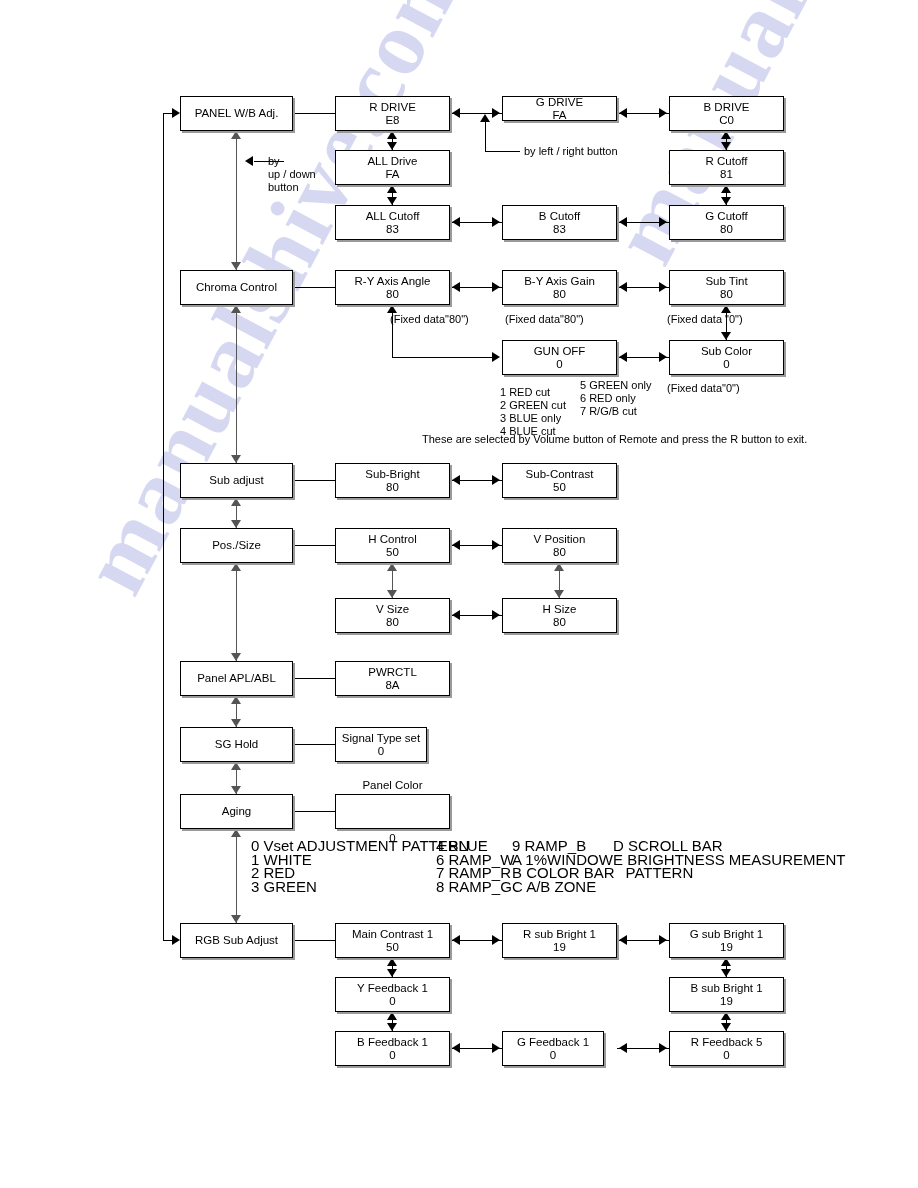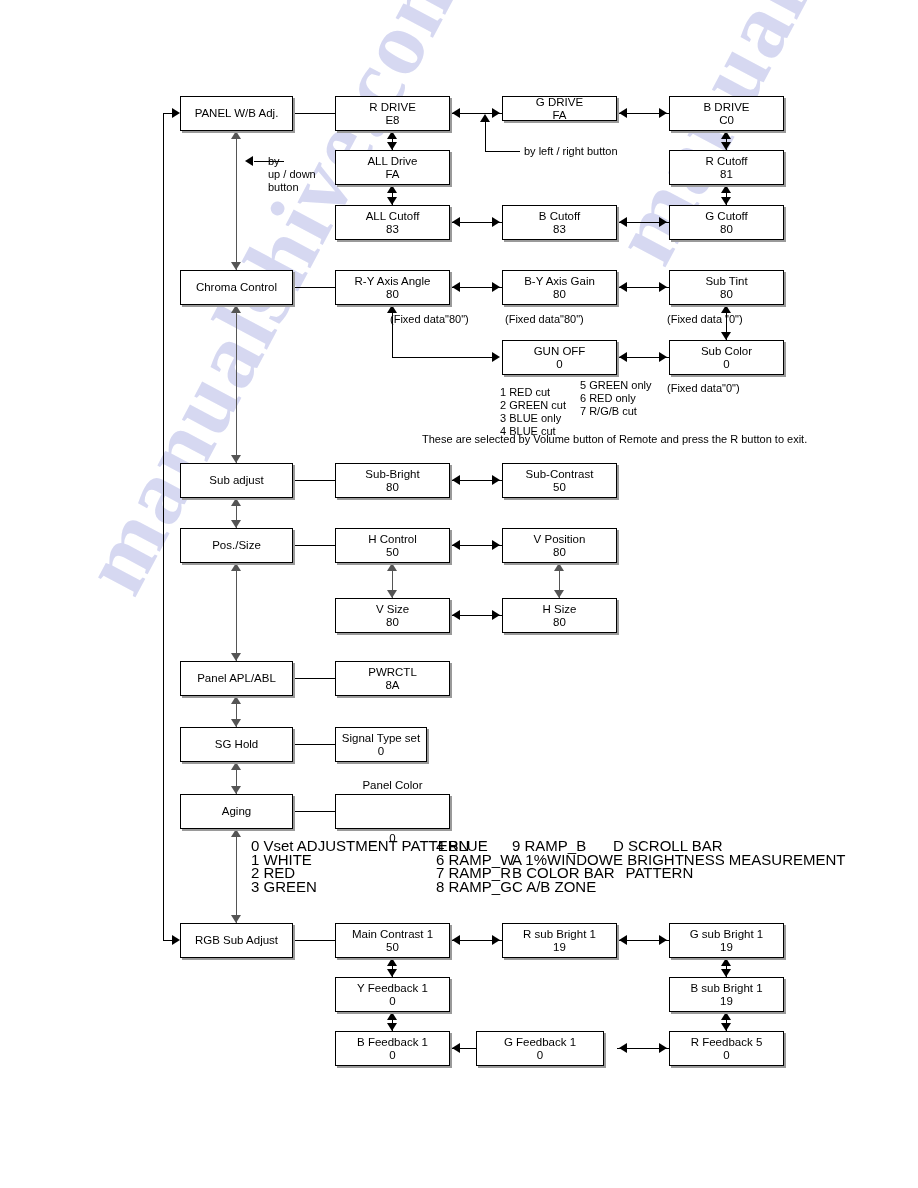--- a/index.html
+++ b/index.html
@@ -339,21 +339,21 @@
     <span class="bv">0</span>
   </div>
   <div class="box" style="left:669px;top:977px;width:115px;height:35px;">
     <span class="bl">B sub Bright 1</span>
     <span class="bv">19</span>
   </div>
   <div class="box" style="left:335px;top:1031px;width:115px;height:35px;">
     <span class="bl">B Feedback 1</span>
     <span class="bv">0</span>
   </div>
-  <div class="box" style="left:476px;top:1031px;width:128px;height:35px;">
+  <div class="box" style="left:502px;top:1031px;width:102px;height:35px;">
     <span class="bl">G Feedback 1</span>
     <span class="bv">0</span>
   </div>
   <div class="box" style="left:669px;top:1031px;width:115px;height:35px;">
     <span class="bl">R Feedback 5</span>
     <span class="bv">0</span>
   </div>
 
   <div class="ln lnh" style="left:450px;top:940px;width:52px;"></div>
   <div class="ar ar-l" style="left:452px;top:935px;"></div>

